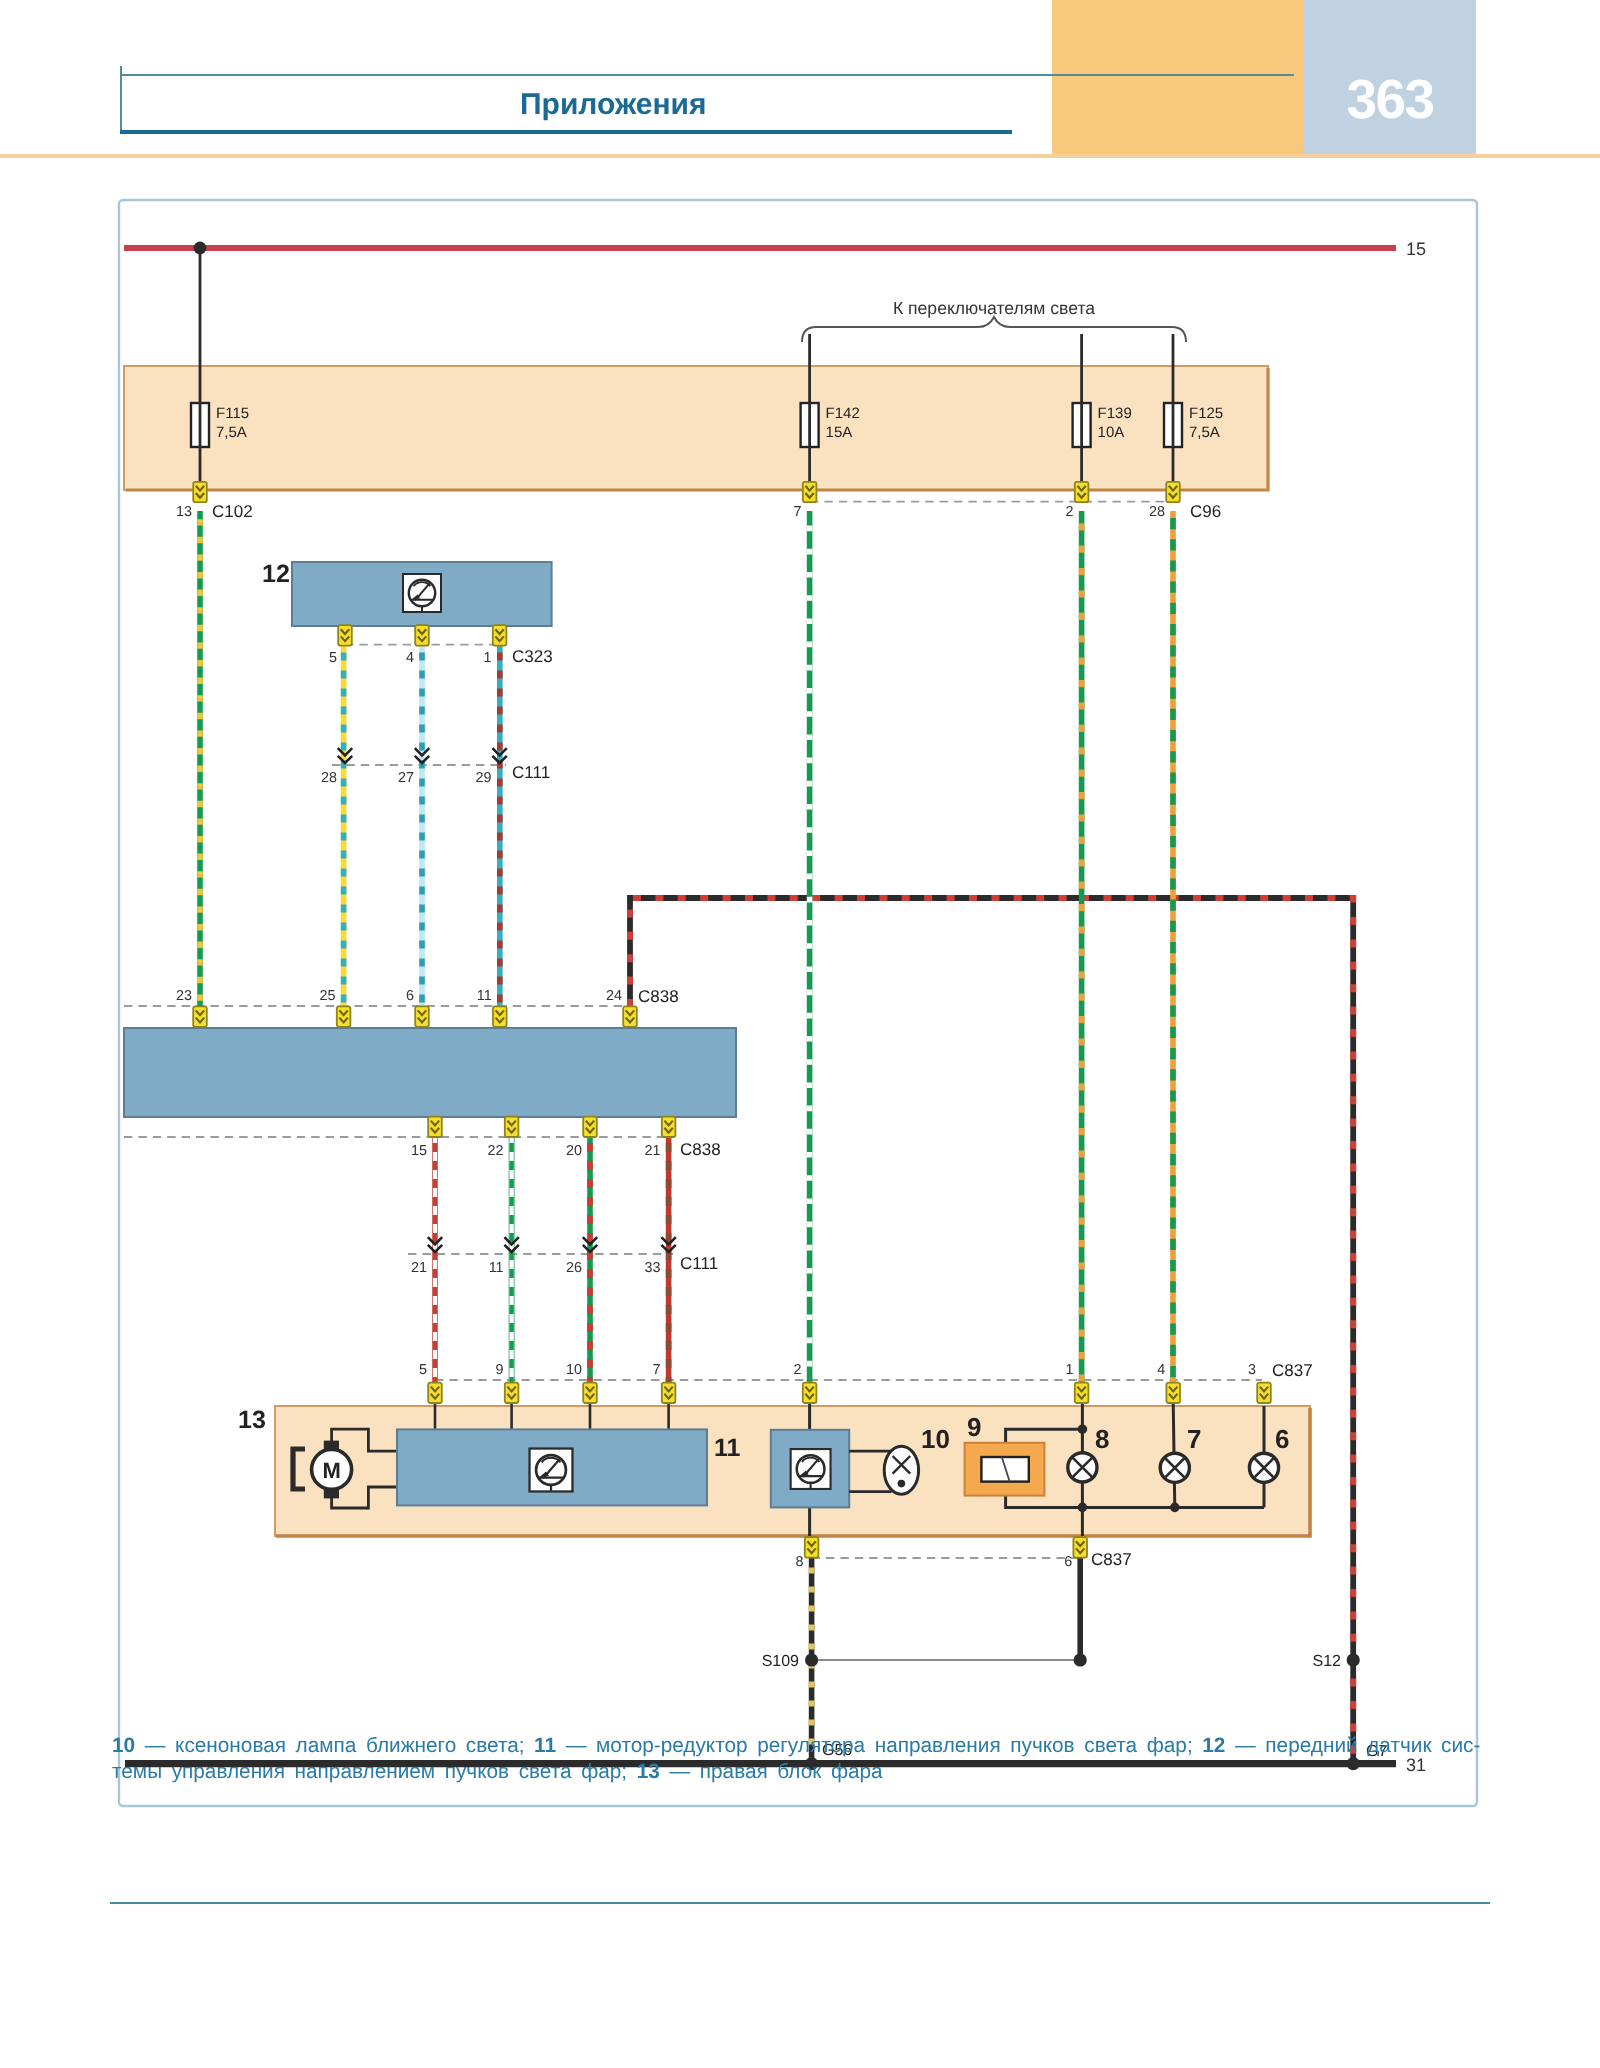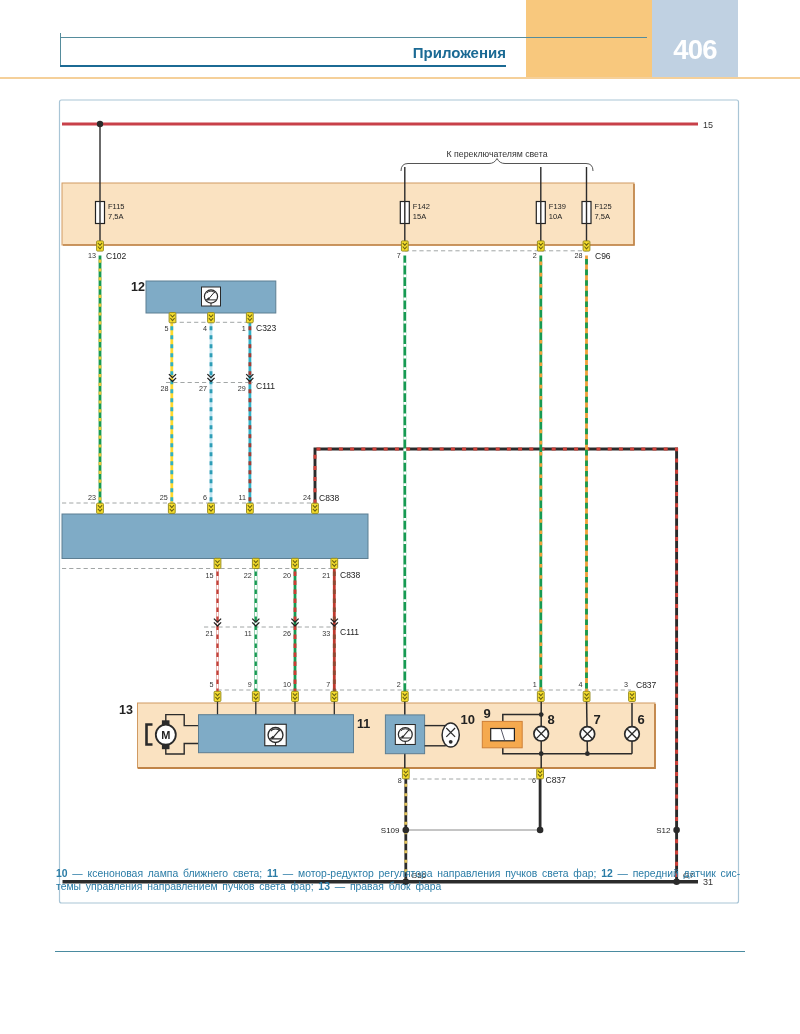--- a/index.html
+++ b/index.html
@@ -3,27 +3,27 @@
 html,body{margin:0;padding:0}
 .page{position:relative;width:800px;height:1034px;background:#ffffff;font-family:"Liberation Sans",sans-serif;overflow:hidden}
 .abs{position:absolute}
 </style></head><body>
 <div class="page">
 
 <div class="abs" style="left:526px;top:0;width:126px;height:77px;background:#f8c87d"></div>
 
 <div class="abs" style="left:652px;top:0;width:86px;height:77px;background:#c0d1e2"></div>
 
-<div class="abs" style="left:652px;top:40px;width:86px;text-align:center;font-weight:bold;font-size:27.5px;color:#ffffff;line-height:20px;letter-spacing:-0.8px">406</div>
+<div class="abs" style="left:652px;top:40px;width:86px;text-align:center;font-weight:bold;font-size:27.5px;color:#ffffff;line-height:20px;letter-spacing:-0.8px">363</div>
 
 <div class="abs" style="left:60px;top:36.8px;width:587px;height:1.2px;background:#558c9c"></div>
 
 <div class="abs" style="left:60px;top:33px;width:1px;height:33px;background:#558c9c"></div>
 
-<div class="abs" style="left:260px;top:44.5px;width:246px;text-align:right;font-weight:bold;font-size:15px;line-height:15px;color:#1b6a94">Приложения</div>
+<div class="abs" style="left:260px;top:44.5px;width:246px;font-weight:bold;font-size:15px;line-height:15px;color:#1b6a94">Приложения</div>
 
 <div class="abs" style="left:60px;top:64.6px;width:446px;height:2.6px;background:#1b6a94"></div>
 
 <div class="abs" style="left:0;top:77px;width:800px;height:2px;background:#f5d09a"></div>
 <svg class="abs" style="left:0;top:0" width="800" height="1034" viewBox="0 0 800 1034">
 <defs>
 <g id="pin">
           <rect x="-3.4" y="0" width="6.8" height="10.2" rx="1" fill="#f6de2d" stroke="#8f8419" stroke-width="0.9"></rect>
           <path d="M-2.1,2 L0,4.4 L2.1,2 M-2.1,5.6 L0,8 L2.1,5.6" fill="none" stroke="#6f6614" stroke-width="1.1"></path>
         </g>

